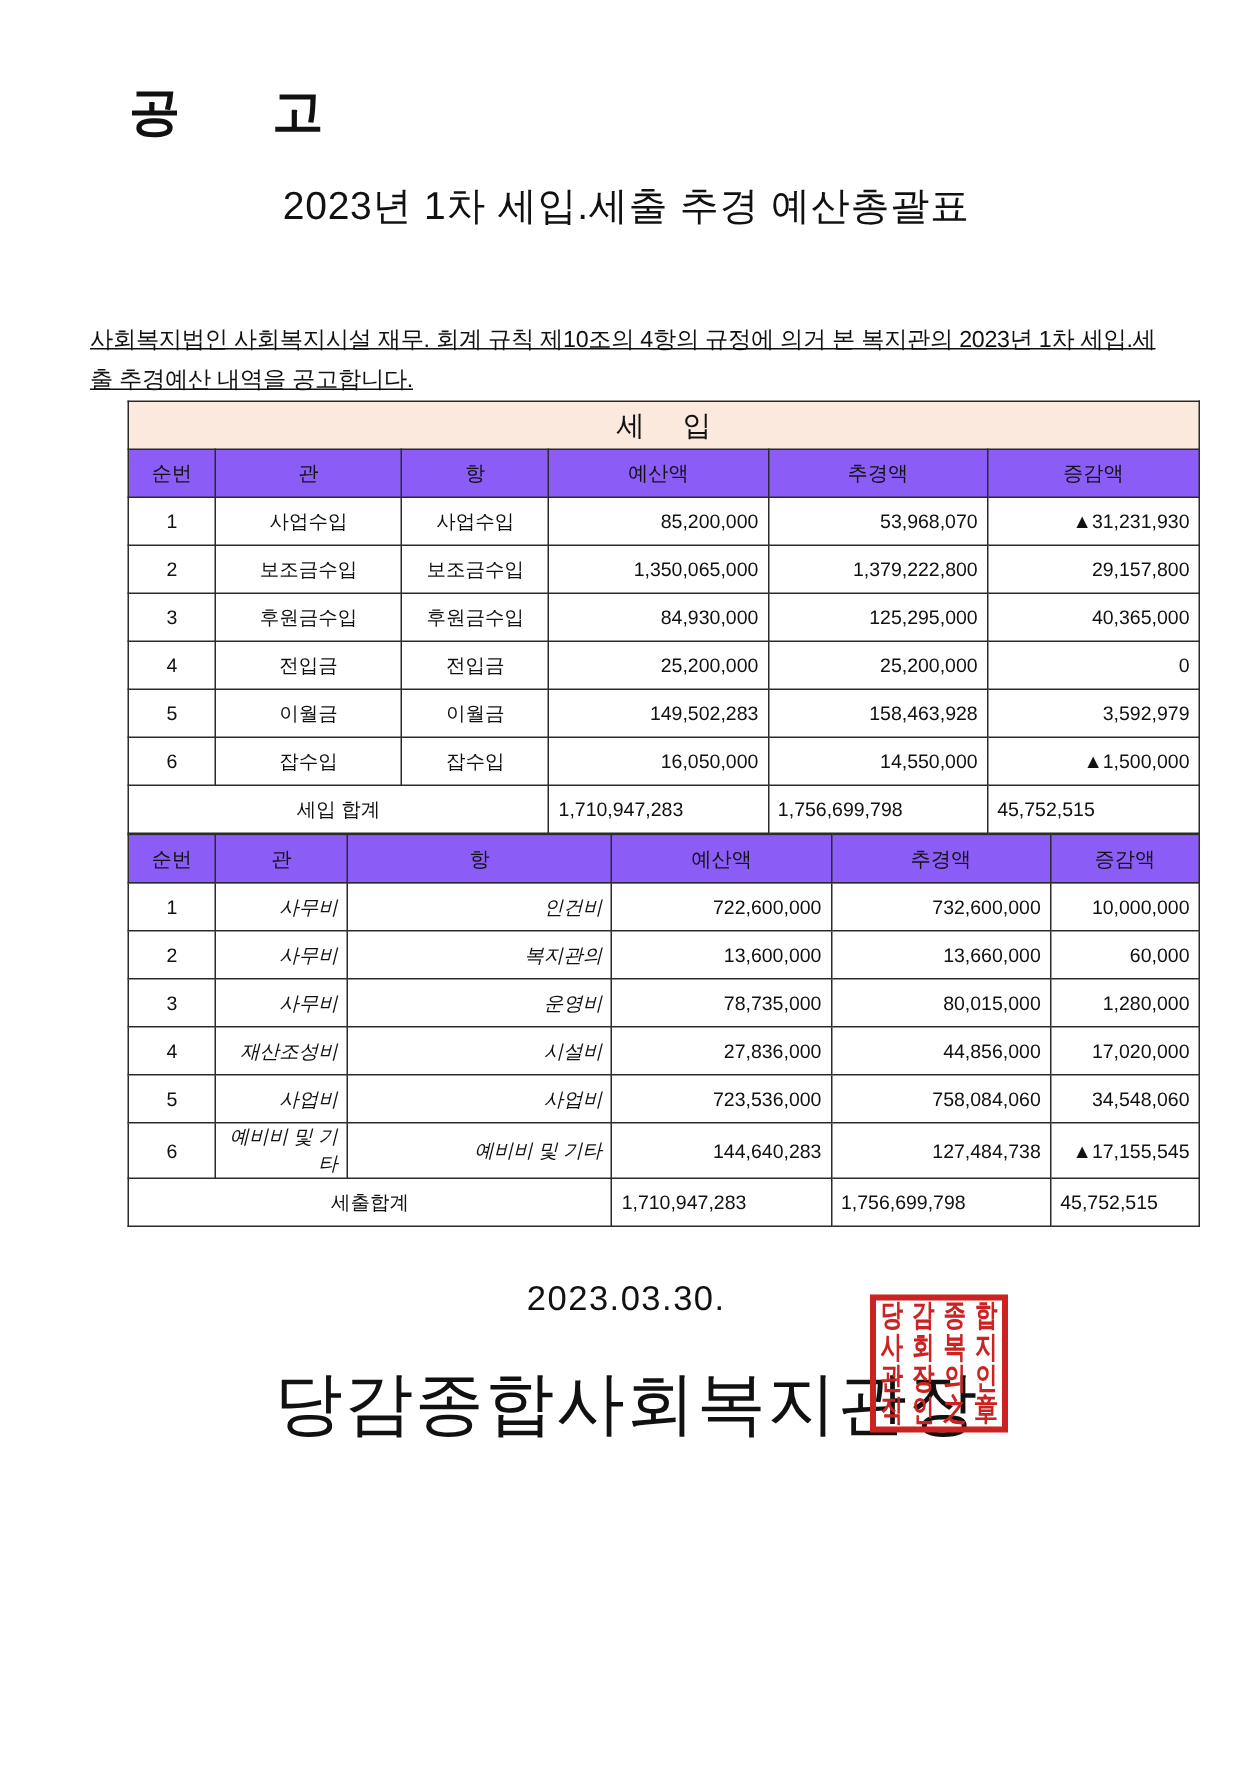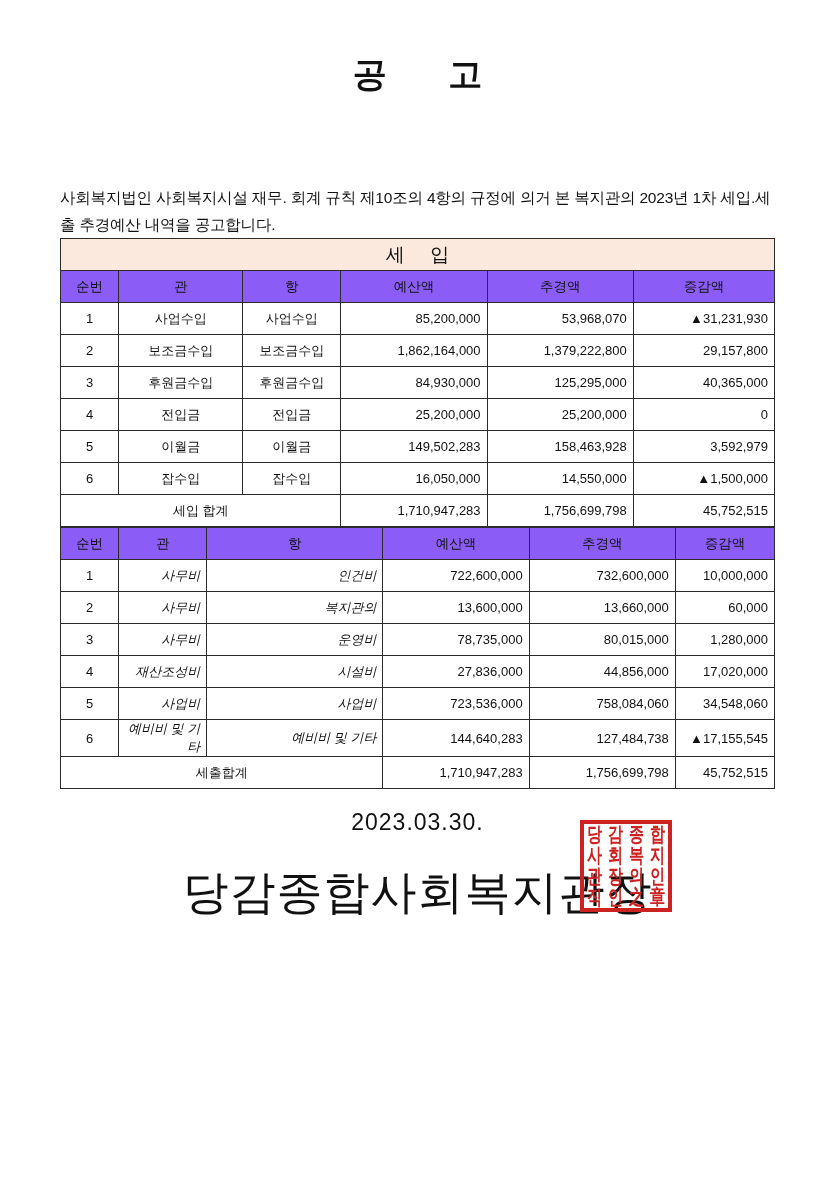--- a/index.html
+++ b/index.html
@@ -16,51 +16,52 @@
     overflow: hidden;
   }
   .page {
     width: 835px;
     height: 1181px;
     box-sizing: border-box;
     padding: 0 60px;
     position: relative;
   }
   .doc-title {
-    text-align: center;
     font-size: 34px;
     letter-spacing: 26px;
     font-weight: bold;
     padding-top: 52px;
     text-indent: 26px;
   }
   .doc-subtitle {
     text-align: center;
     font-size: 26px;
     font-weight: normal;
     margin-top: 22px;
     letter-spacing: 0.5px;
   }
   .intro {
-    margin-top: 86px;
+    margin-top: 58px;
     font-size: 15.5px;
     line-height: 1.75;
     letter-spacing: -0.2px;
+    text-decoration: underline;
   }
   .unit {
     text-align: right;
     font-size: 12.5px;
     margin-top: 10px;
     margin-bottom: 4px;
   }
   table.budget {
     width: 100%;
     border-collapse: collapse;
     table-layout: fixed;
     font-size: 13px;
+    margin-left: 25px;
   }
   table.budget td, table.budget th {
     border: 1px solid #2b2b2b;
     height: 31px;
     padding: 0 6px;
     font-weight: normal;
   }
   .section-head td {
     background: #fbe9dd;
     text-align: center;
@@ -74,25 +75,25 @@
     background: #8b5cf6;
     text-align: center;
     font-size: 13.5px;
     height: 34px;
   }
   .c { text-align: center; }
   .r { text-align: right; padding-right: 10px; }
   .l { text-align: right; padding-left: 8px; font-style: italic; }
   .total td {
   }
-  .total td.r { text-align: right; }
+  .total td.r { text-align: left; }
   .date {
     text-align: center;
     font-size: 23px;
-    margin-top: 20px;
+    margin-top: 34px;
     letter-spacing: 1px;
   }
   .signature-row {
     margin-top: 26px;
     display: flex;
     align-items: center;
     justify-content: center;
     position: relative;
   }
   .org-name {
@@ -123,20 +124,21 @@
     font-weight: bold;
     transform: scaleY(1.35);
   }
 </style>
 </head>
 <body>
 
 <div class="page">
 
   <div class="doc-title">공      고</div>
+  <div class="doc-subtitle">2023년 1차 세입.세출 추경 예산총괄표</div>
 
   <div class="intro">사회복지법인 사회복지시설 재무. 회계 규칙 제10조의 4항의 규정에 의거 본 복지관의 2023년 1차 세입.세출 추경예산 내역을 공고합니다.</div>
 
 
   <table class="budget">
     <colgroup>
       <col style="width:58px">
       <col style="width:124px">
       <col style="width:98px">
       <col style="width:146px">
@@ -161,21 +163,21 @@
         <td class="c">사업수입</td>
         <td class="c">사업수입</td>
         <td class="r">85,200,000</td>
         <td class="r">53,968,070</td>
         <td class="r">▲31,231,930</td>
       </tr>
       <tr>
         <td class="c">2</td>
         <td class="c">보조금수입</td>
         <td class="c">보조금수입</td>
-        <td class="r">1,862,164,000</td>
+        <td class="r">1,350,065,000</td>
         <td class="r">1,379,222,800</td>
         <td class="r">29,157,800</td>
       </tr>
       <tr>
         <td class="c">3</td>
         <td class="c">후원금수입</td>
         <td class="c">후원금수입</td>
         <td class="r">84,930,000</td>
         <td class="r">125,295,000</td>
         <td class="r">40,365,000</td>

